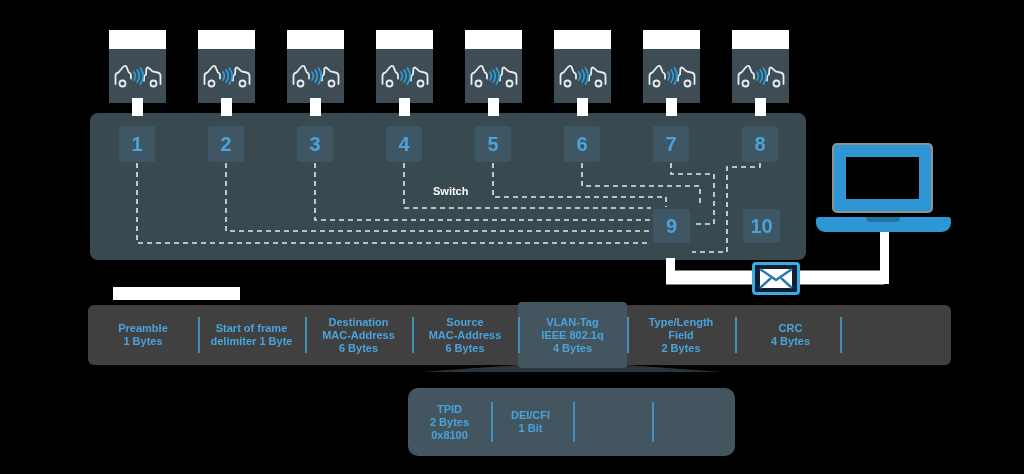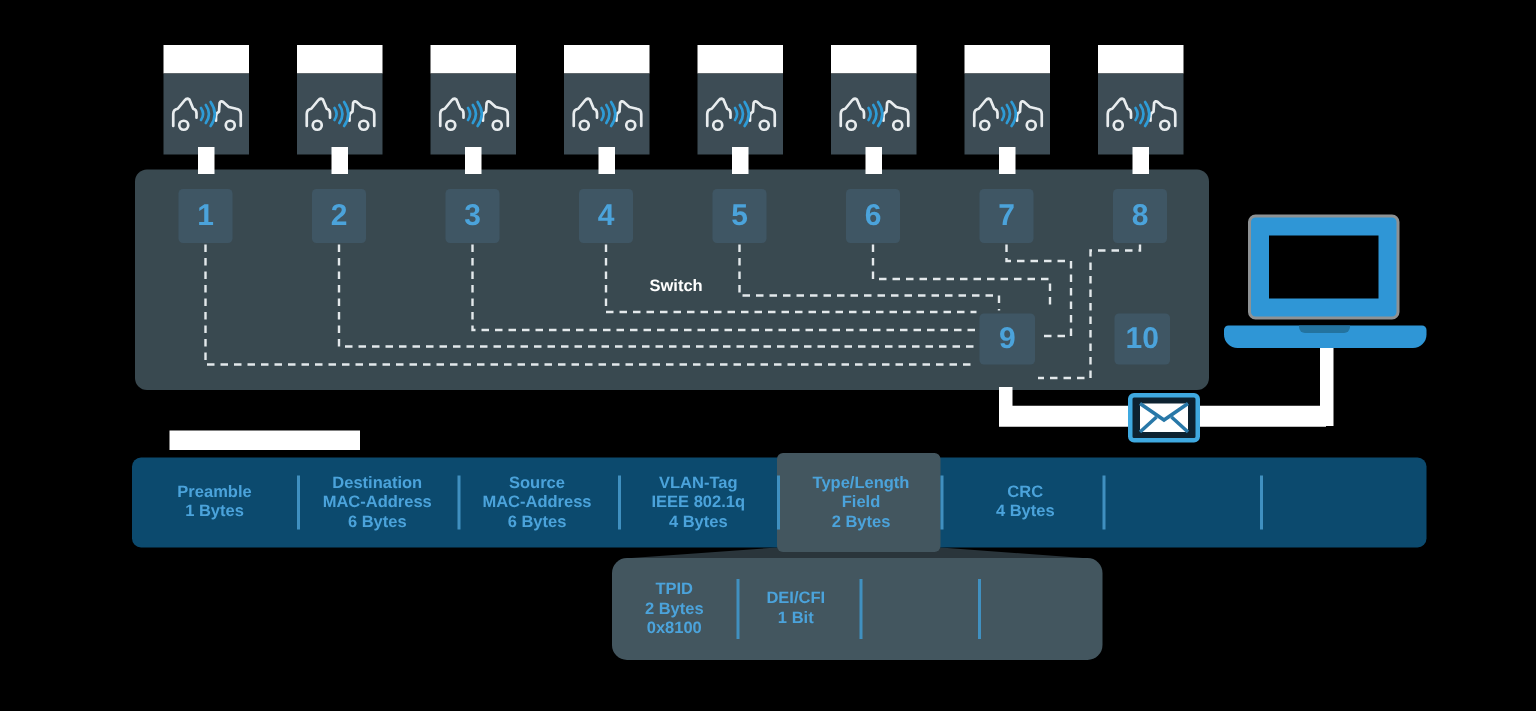--- a/index.html
+++ b/index.html
@@ -15,25 +15,25 @@
   
   #switchbox{position:absolute;left:90px;top:113px;width:716px;height:147px;background:#394950;border-radius:8px;}
   .port{position:absolute;top:13px;width:36px;height:36px;background:#3f5664;border-radius:3px;
         color:#4ba3db;font-size:20px;font-weight:bold;display:flex;align-items:center;justify-content:center;}
   .port.lower{top:96px;height:34px;width:37px;}
   #switchlabel{position:absolute;left:343px;top:72px;color:#fff;font-size:11px;font-weight:bold;}
   
   #overlay{position:absolute;left:0;top:0;z-index:2;pointer-events:none;}
   
   .rowpanel{position:absolute;display:flex;color:#4ba3db;font-weight:bold;font-size:11px;line-height:13px;text-align:center;}
-  #framerow{left:88px;top:305px;width:863px;height:60px;background:#0c4a6e;border-radius:6px;z-index:3;}
+  #framerow{left:88px;top:305px;width:863px;height:60px;background:#404040;border-radius:6px;z-index:3;}
   #vlanhl{position:absolute;left:430px;top:-3px;width:109px;height:66px;background:#43565f;border-radius:4px;z-index:1;}
   .cell{position:relative;z-index:2;display:flex;flex-direction:column;align-items:center;justify-content:center;height:100%;}
   .divider{position:absolute;top:12px;width:2px;height:36px;background:#4090c0;z-index:2;}
-  #detailrow{left:408px;top:372px;width:327px;height:68px;background:#43565f;border-radius:10px;z-index:3;}
+  #detailrow{left:408px;top:388px;width:327px;height:68px;background:#43565f;border-radius:10px;z-index:3;}
   #detailrow .divider{top:14px;height:40px;}
   
   #frametitle{position:absolute;left:113px;top:287px;width:127px;height:13px;background:#fff;}
   
   #laptop-screen{position:absolute;left:832px;top:143px;width:97px;height:66px;background:#2f96d6;
                  border:2px solid #8e9294;border-radius:5px;z-index:4;}
   #laptop-screen .inner{position:absolute;left:12px;top:12px;width:73px;height:42px;background:#000;}
   #laptop-base{position:absolute;left:816px;top:217px;width:135px;height:15px;background:#2f96d6;
                border-radius:3px 3px 9px 9px;z-index:4;}
   #laptop-base .notch{position:absolute;left:50px;top:0;width:34px;height:5px;background:#23739f;border-radius:0 0 4px 4px;}
@@ -174,20 +174,25 @@
   <div id="frametitle"></div>
 
   <div id="framerow" class="rowpanel">
     <div id="vlanhl"></div>
     <div class="cell" style="width:110px">
       <span>Preamble</span>
         <span>1 Bytes</span>
         <span></span>
     </div>
     <div class="cell" style="width:107px">
+      <span>Start of frame</span>
+        <span>delimiter 1 Byte</span>
+        <span></span>
+    </div>
+    <div class="cell" style="width:107px">
       <span>Destination</span>
         <span>MAC-Address</span>
         <span>6 Bytes</span>
     </div>
     <div class="cell" style="width:106px">
       <span>Source</span>
         <span>MAC-Address</span>
         <span>6 Bytes</span>
     </div>
     <div class="cell" style="width:109px">

